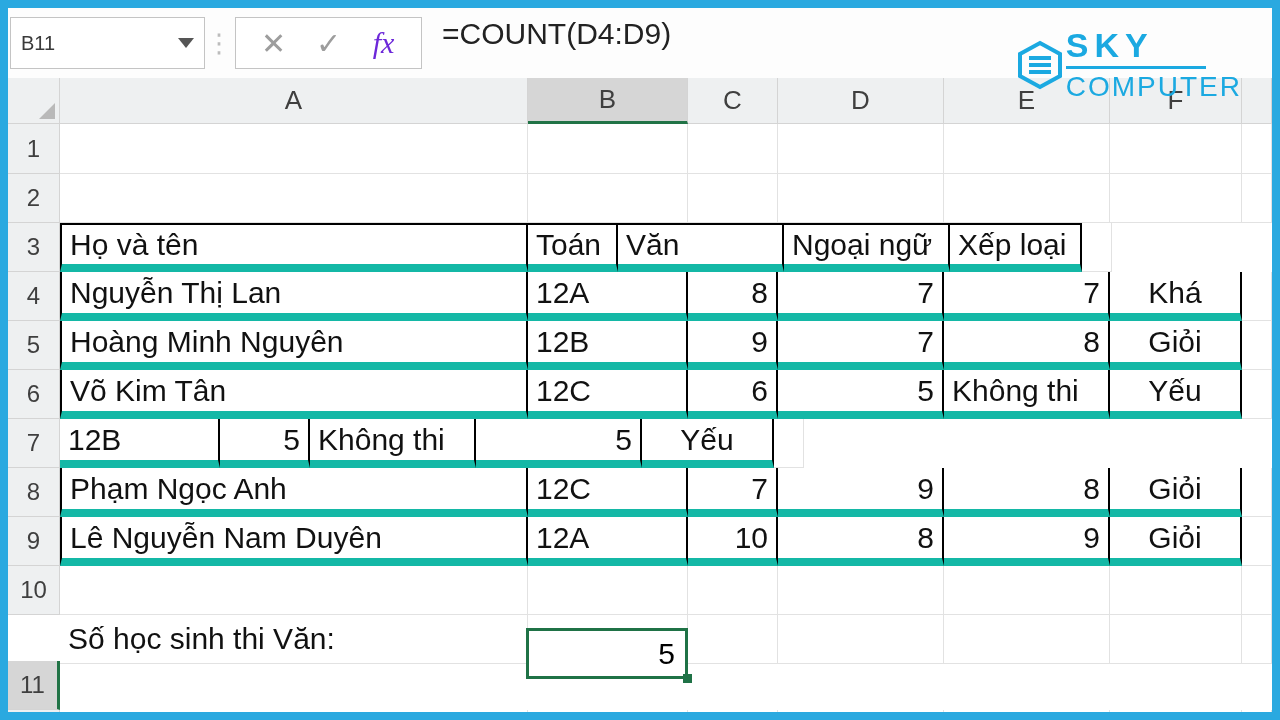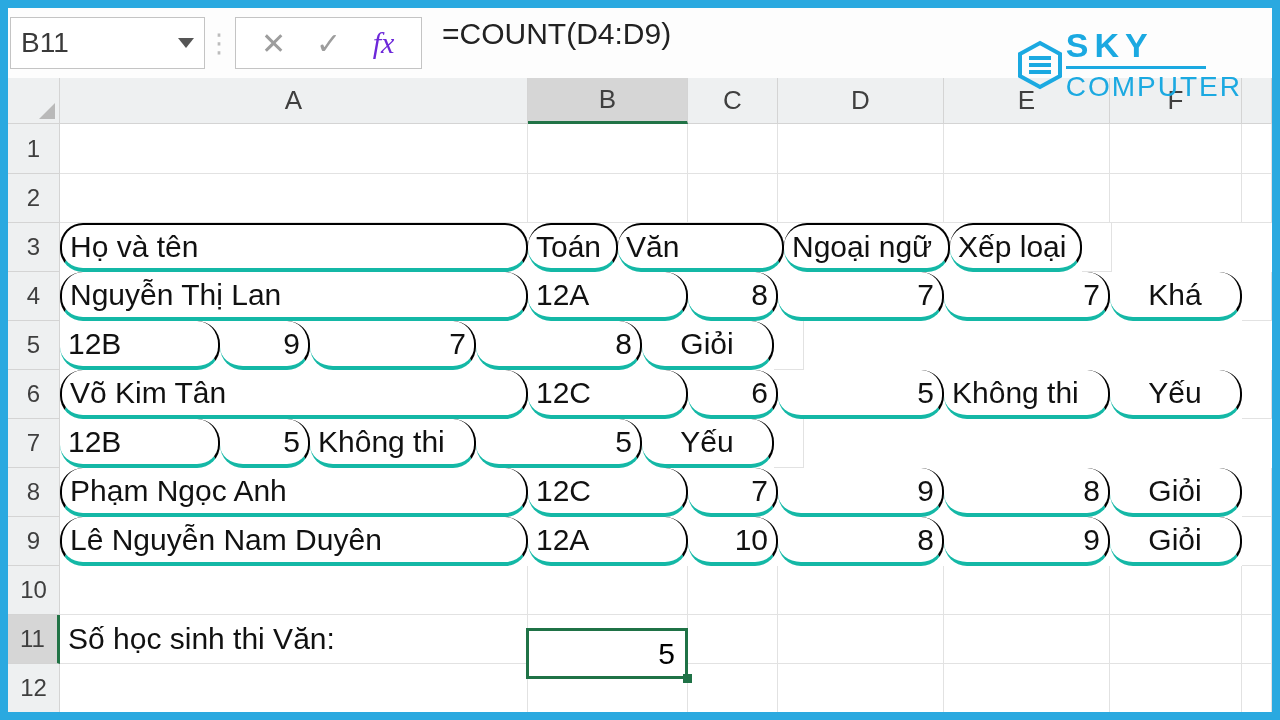--- a/index.html
+++ b/index.html
@@ -7,21 +7,21 @@
   body { border: 8px solid #2aa9e0; background: #fff; position: relative; }
 
   
   .fbar {
     display: flex; align-items: center; height: 70px; padding: 0 2px;
     background: #fdfdfd;
   }
   .name-box {
     display: flex; align-items: center; justify-content: space-between;
     width: 195px; height: 52px; border: 1px solid #c4c4c4; background: #fff;
-    padding: 0 10px; font-size: 28px; color: #3a3a3a;
+    padding: 0 10px; font-size: 20px; color: #3a3a3a;
   }
   .name-box .chev { width: 0; height: 0; border-left: 8px solid transparent; border-right: 8px solid transparent; border-top: 10px solid #555; }
   .sep-dots {
     width: 30px; height: 52px; display: flex; align-items: center; justify-content: center;
     color: #bcbcbc; font-size: 26px; letter-spacing: 2px;
   }
   .fn-box {
     display: flex; align-items: center; height: 52px; border: 1px solid #c4c4c4;
     background: #fff; padding: 0 10px;
   }
@@ -63,28 +63,28 @@
     font-size: 26px; color: #3f3f3f;
   }
   .col-h.sel { background: #d6d6d6; border-bottom: 3px solid #217346; }
 
   .row { display: flex; }
   .row-h {
     width: 52px; border-right: 1px solid #d4d4d4; border-bottom: 1px solid #d4d4d4;
     background: #eef0f1; display: flex; align-items: center; justify-content: center;
     font-size: 24px; color: #3f3f3f;
   }
-  .row-h.sel { background: #d6d6d6; border-right: 3px solid #217346; }
+  .row-h.sel { background: #d6d6d6; border-right: 3px solid #217346; margin-top: 46px; }
   .cell {
     border-right: 1px solid #e2e2e2; border-bottom: 1px solid #e2e2e2;
     font-size: 30px; padding: 4px 8px; color: #111; display: flex; align-items: center;
     background: #fff;
   }
   .cell.bt { border-top: 2px solid #000; }
-  .cell.bb { border-bottom: 4px solid #14b8a6; border-radius: 23px; }
+  .cell.bb { border-bottom: 8px solid #14b8a6; }
   .cell.bl { border-left: 2px solid #000; }
   .cell.br { border-right: 2px solid #000; }
   .cell.right { justify-content: flex-end; }
   .cell.center { justify-content: center; text-align: center; }
   .cell.left { justify-content: flex-start; }
 
   
   .wA { width: 468px; }
   .wB { width: 160px; }
   .wC { width: 90px; }
@@ -185,20 +185,21 @@
   <div class="cell wA rH bb bl br left">Nguyễn Thị Lan</div>
   <div class="cell wB rH bb br left">12A</div>
   <div class="cell wC rH bb br right">8</div>
   <div class="cell wD rH bb br right">7</div>
   <div class="cell wE rH bb br right">7</div>
   <div class="cell wF rH bb br center">Khá</div>
   <div class="cell wG rH"></div>
 </div>
 <div class="row">
   <div class="row-h rH">5</div>
+  <div class="cell wA rH bb bl br left">Hoàng Minh Nguyên</div>
   <div class="cell wB rH bb br left">12B</div>
   <div class="cell wC rH bb br right">9</div>
   <div class="cell wD rH bb br right">7</div>
   <div class="cell wE rH bb br right">8</div>
   <div class="cell wF rH bb br center">Giỏi</div>
   <div class="cell wG rH"></div>
 </div>
 <div class="row">
   <div class="row-h rH">6</div>
   <div class="cell wA rH bb bl br left">Võ Kim Tân</div>

